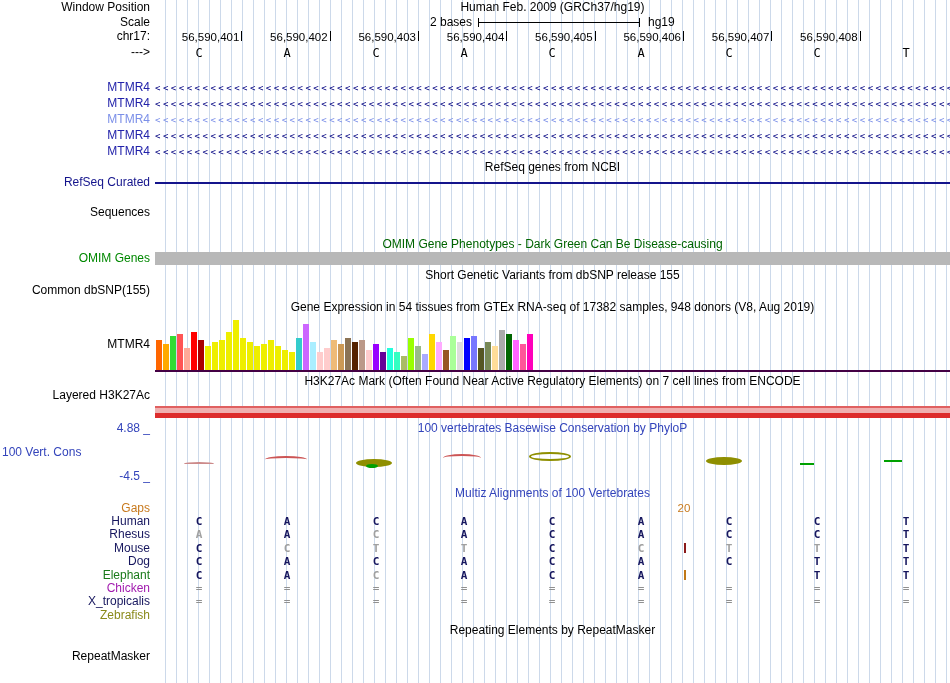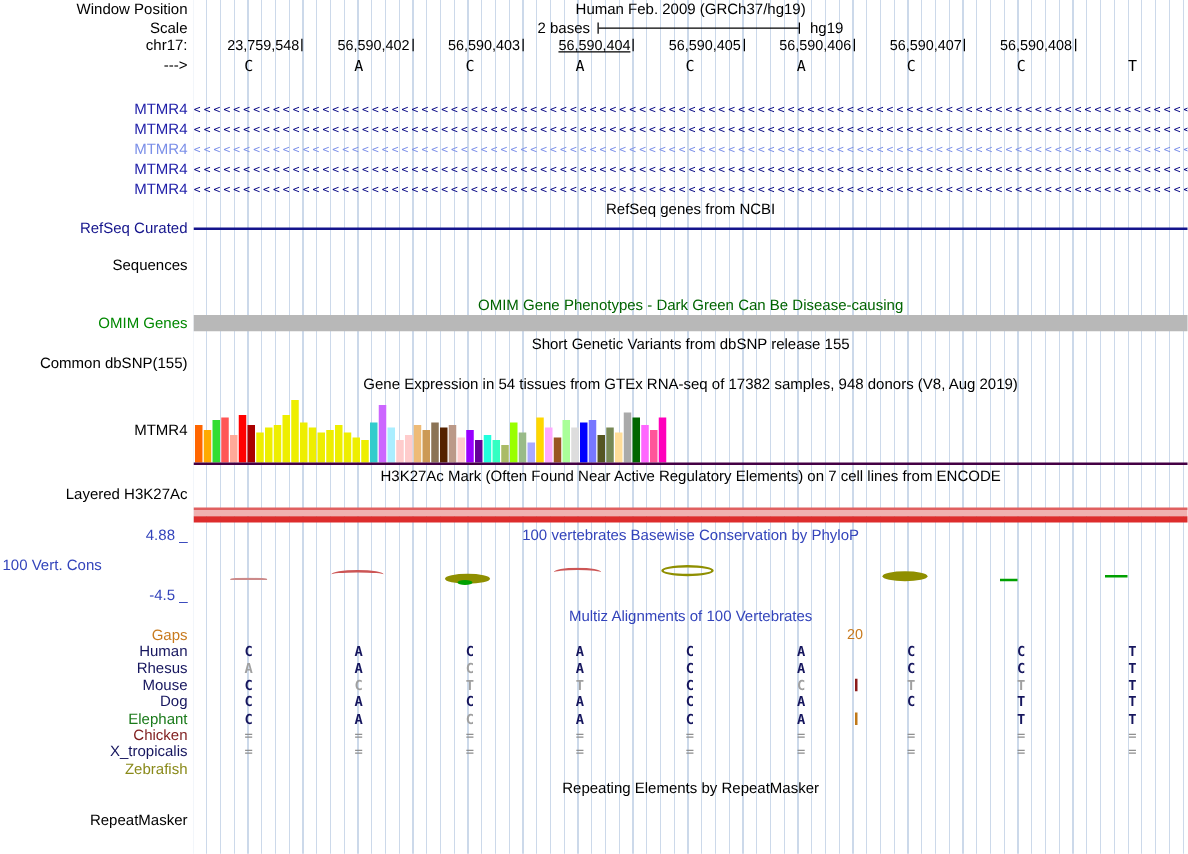--- a/index.html
+++ b/index.html
@@ -80,27 +80,27 @@
     <div class="trk">
       <span class="scale-text">2 bases</span>
       <div class="scale-bar"></div>
       <span class="scale-asm">hg19</span>
     </div>
   </div>
 
   <div class="row" style="top:30px;height:15px">
     <div class="lbl">chr17:</div>
     <div class="trk" id="positions">
-        <div class="poslabel" style="left: 0.333333px;">23,759,548</div>
+        <div class="poslabel" style="left: 0.333333px;">56,590,401</div>
         <div class="postick" style="left: 86.3333px;"></div>
         <div class="poslabel" style="left: 88.6667px;">56,590,402</div>
         <div class="postick" style="left: 174.667px;"></div>
         <div class="poslabel" style="left: 177px;">56,590,403</div>
         <div class="postick" style="left: 263px;"></div>
-        <div class="poslabel" style="left: 265.333px; text-decoration: underline;">56,590,404</div>
+        <div class="poslabel" style="left: 265.333px;">56,590,404</div>
         <div class="postick" style="left: 351.333px;"></div>
         <div class="poslabel" style="left: 353.667px;">56,590,405</div>
         <div class="postick" style="left: 439.667px;"></div>
         <div class="poslabel" style="left: 442px;">56,590,406</div>
         <div class="postick" style="left: 528px;"></div>
         <div class="poslabel" style="left: 530.333px;">56,590,407</div>
         <div class="postick" style="left: 616.333px;"></div>
         <div class="poslabel" style="left: 618.667px;">56,590,408</div>
         <div class="postick" style="left: 704.667px;"></div>
       </div>
@@ -352,21 +352,21 @@
           <div class="sp-cell" style="left: 177px; color: rgb(160, 160, 160);">C</div>
           <div class="sp-cell" style="left: 265px; color: rgb(22, 22, 94);">A</div>
           <div class="sp-cell" style="left: 353px; color: rgb(22, 22, 94);">C</div>
           <div class="sp-cell" style="left: 442px; color: rgb(22, 22, 94);">A</div>
           <div class="sp-cell" style="left: 618px; color: rgb(22, 22, 94);">T</div>
           <div class="sp-cell" style="left: 707px; color: rgb(22, 22, 94);">T</div>
           <div class="gapbar" style="left: 529px; background: rgb(192, 120, 24);"></div>
         </div>
       </div>
       <div class="sp-row" style="top: 582px;">
-        <div class="lbl sp-label" style="color: #7f1d1d;">Chicken</div>
+        <div class="lbl sp-label" style="color: #a21caf;">Chicken</div>
         <div class="trk">
           <div class="sp-cell eq" style="left: 0px;">=</div>
           <div class="sp-cell eq" style="left: 88px;">=</div>
           <div class="sp-cell eq" style="left: 177px;">=</div>
           <div class="sp-cell eq" style="left: 265px;">=</div>
           <div class="sp-cell eq" style="left: 353px;">=</div>
           <div class="sp-cell eq" style="left: 442px;">=</div>
           <div class="sp-cell eq" style="left: 530px;">=</div>
           <div class="sp-cell eq" style="left: 618px;">=</div>
           <div class="sp-cell eq" style="left: 707px;">=</div>

